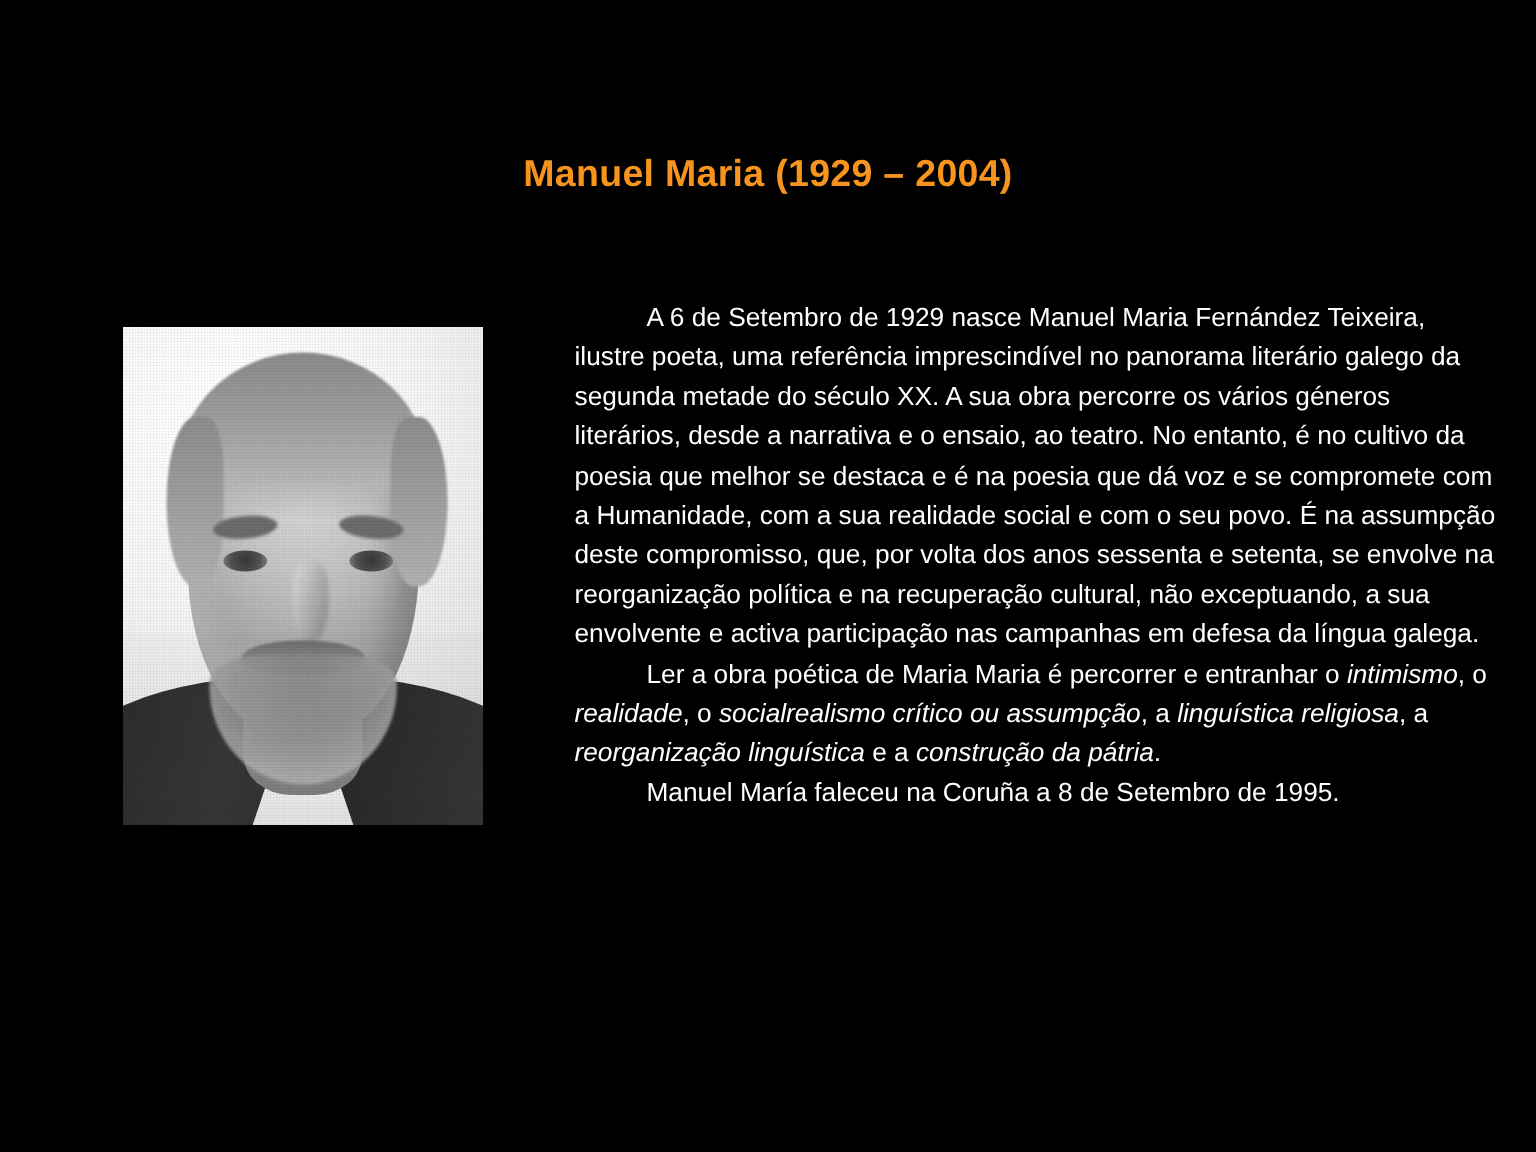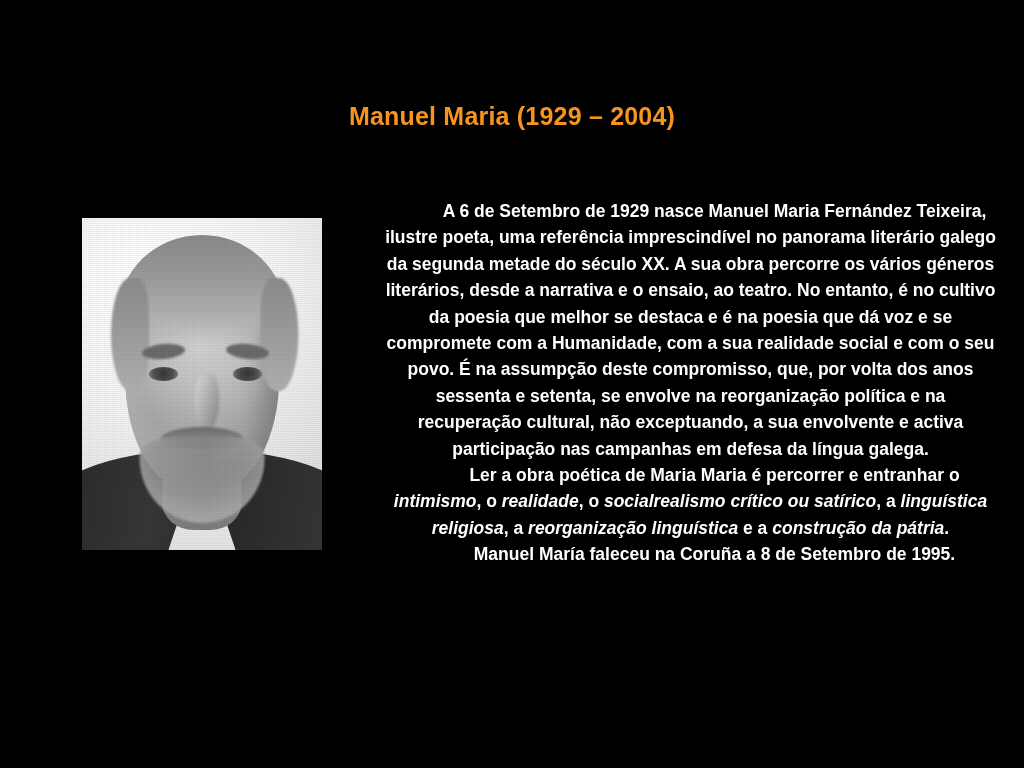--- a/index.html
+++ b/index.html
@@ -202,23 +202,23 @@
   }
 
   
   #body-text {
     position: absolute;
     left: 383px;
     top: 198px;
     width: 615px;
     color: #ffffff;
     font-size: 17.5px;
-    font-weight: bold;
+    font-weight: normal;
     line-height: 26.4px;
-    text-align: center;
+    text-align: left;
   }
   #body-text p {
     margin: 0;
     text-indent: 48px;
   }
   #body-text em {
     font-style: italic;
   }
 </style>
 </head>
@@ -245,19 +245,19 @@
       <div class="moustache"></div>
       <div class="beard"></div>
       <div class="grain"></div>
     </div>
   </div>
 
   <div id="body-text">
 
     <p>A 6 de Setembro de 1929 nasce Manuel Maria Fernández Teixeira, ilustre poeta, uma referência imprescindível no panorama literário galego da segunda metade do século XX. A sua obra percorre os vários géneros literários, desde a narrativa e o ensaio, ao teatro. No entanto, é no cultivo da poesia que melhor se destaca e é na poesia que dá voz e se compromete com a Humanidade, com a sua realidade social e com o seu povo. É na assumpção deste compromisso, que, por volta dos anos sessenta e setenta, se envolve na reorganização política e na recuperação cultural, não exceptuando, a sua envolvente e activa participação nas campanhas em defesa da língua galega.</p>
 
-    <p><span>Ler a obra poética de Maria Maria é percorrer e entranhar o </span><em>intimismo</em><span>, o </span><em>realidade</em><span>, o </span><em>socialrealismo crítico ou satírico</em><span>, a </span><em>linguística religiosa</em><span>, a </span><em>reorganização linguística</em><span> e a </span><em>construção da pátria</em><span>.</span></p>
+    <p><span>Ler a obra poética de Maria Maria é percorrer e entranhar o </span><em>intimismo</em><span>, o </span><em>realidade</em><span>, o </span><em>socialrealismo crítico ou assumpção</em><span>, a </span><em>linguística religiosa</em><span>, a </span><em>reorganização linguística</em><span> e a </span><em>construção da pátria</em><span>.</span></p>
 
     <p>Manuel María faleceu na Coruña a 8 de Setembro de 1995.</p>
 
   </div>
 
 </div>
 
 </body></html>

